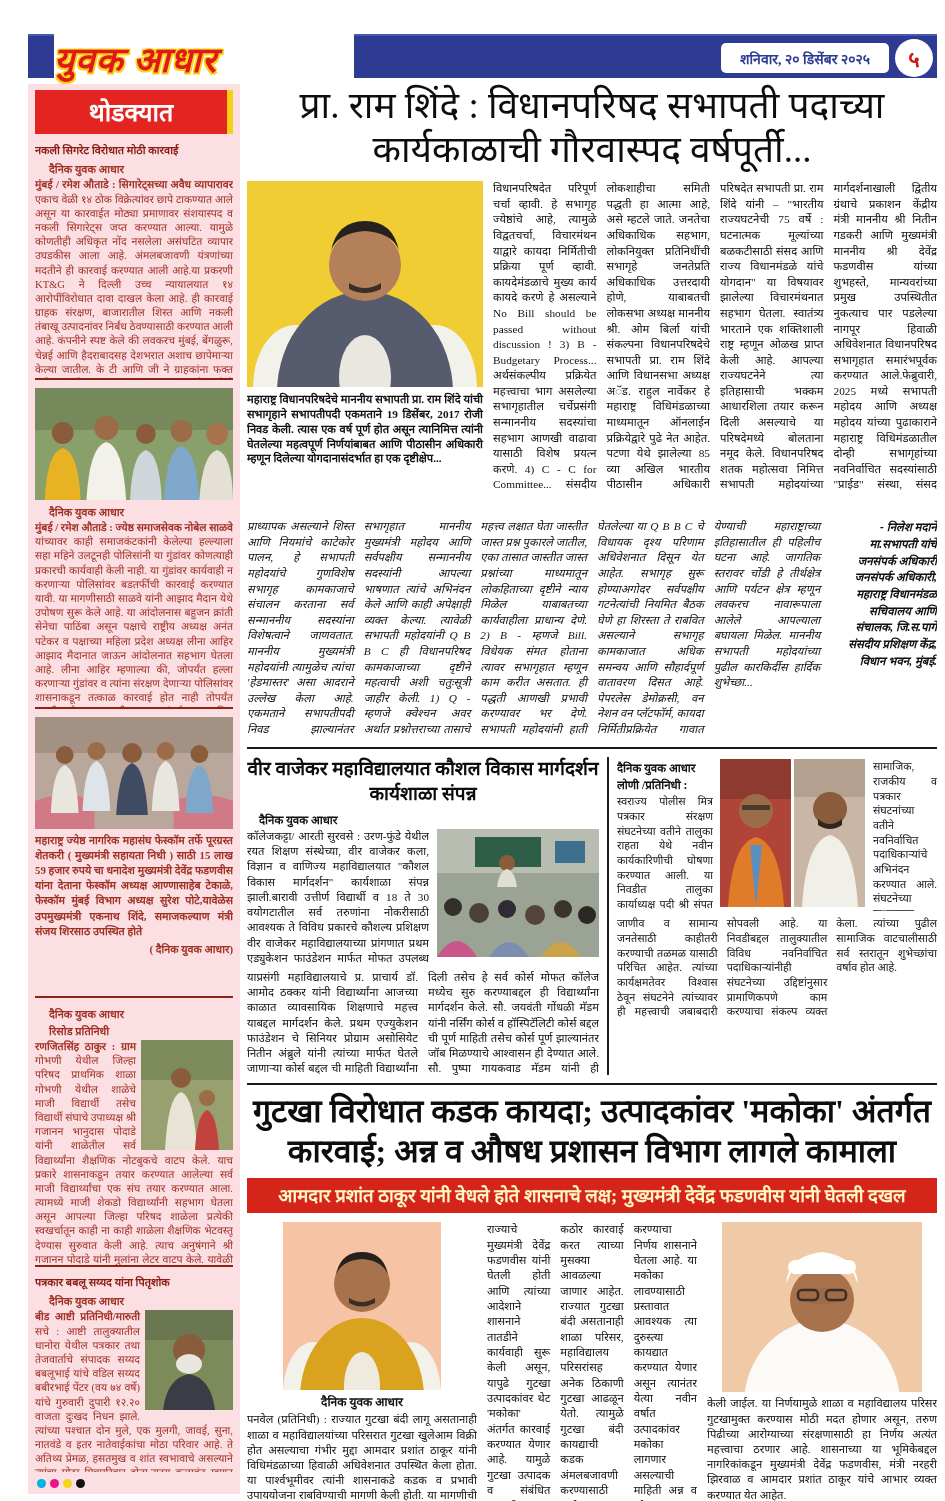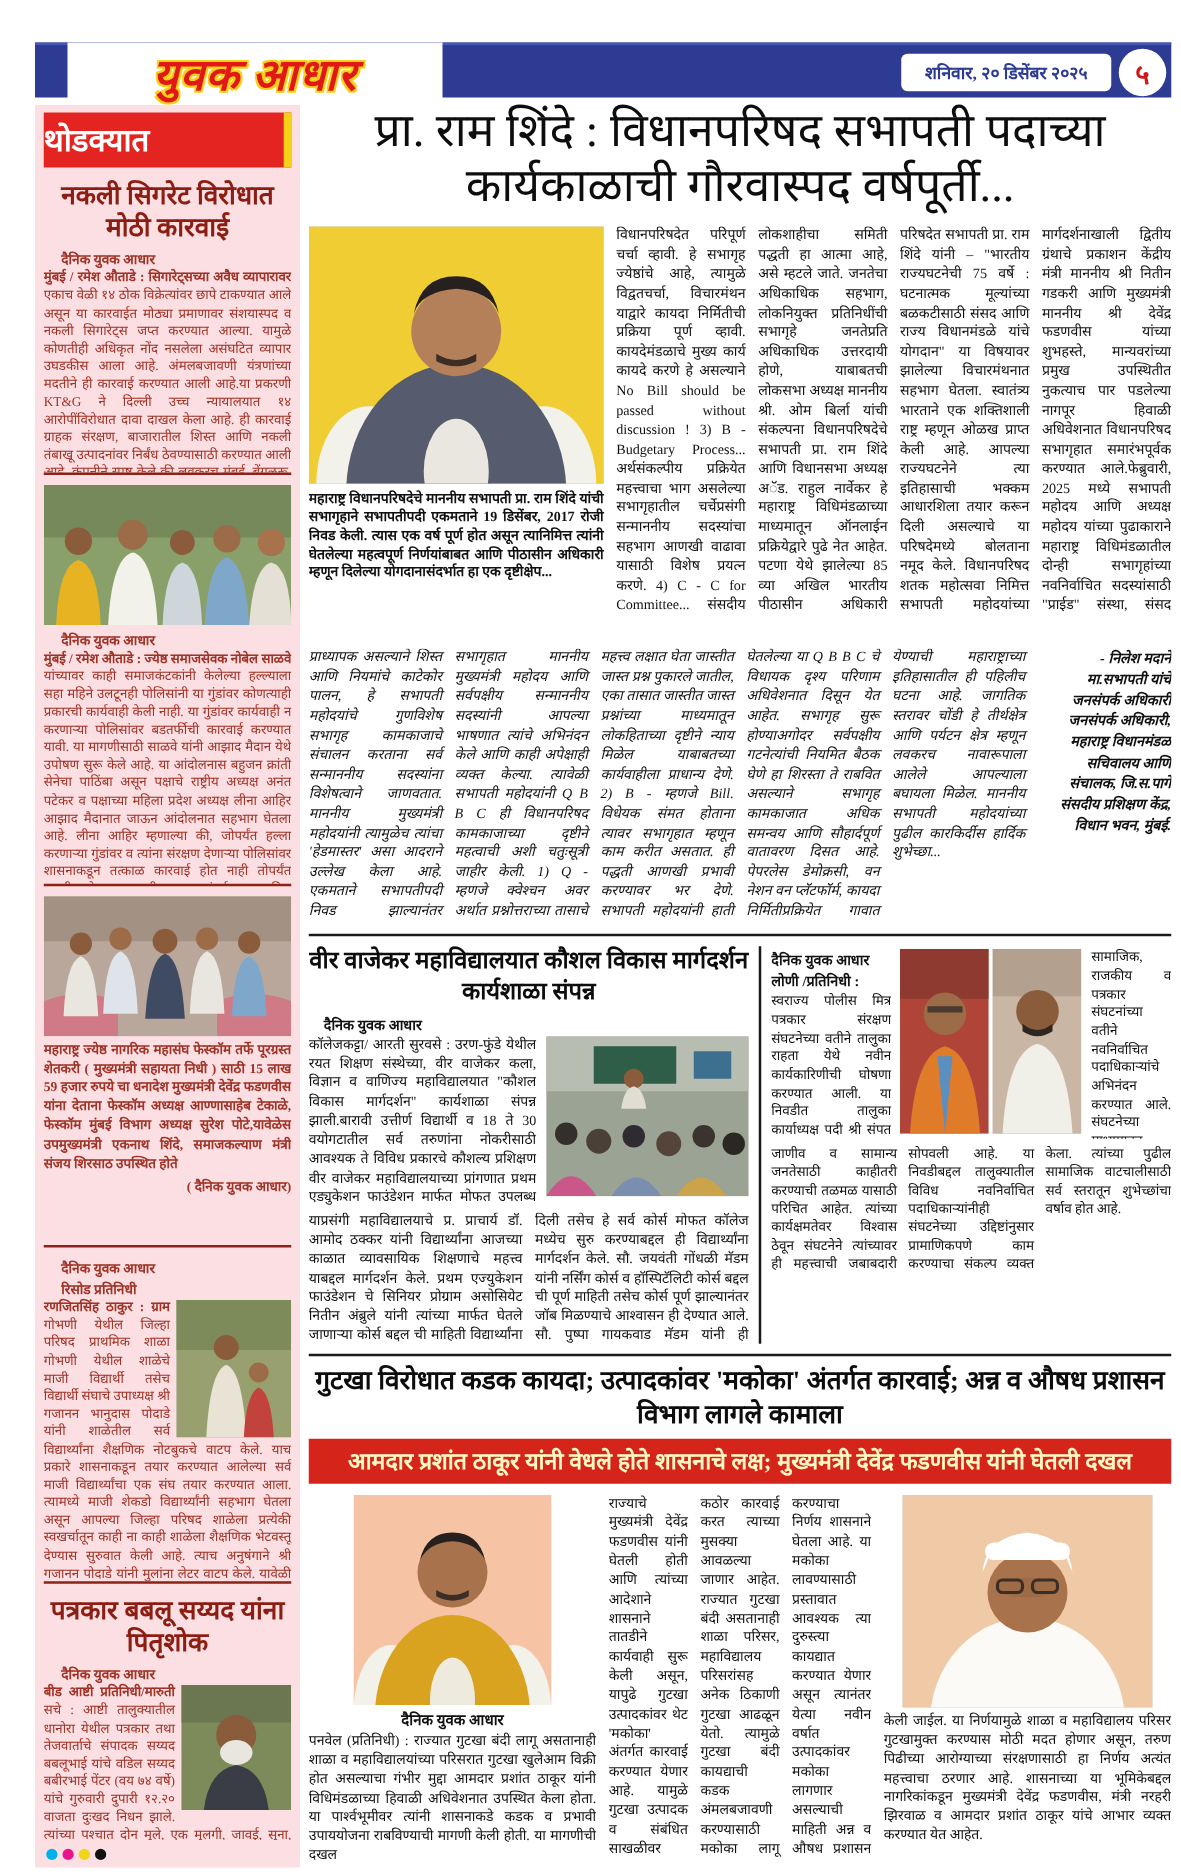--- a/index.html
+++ b/index.html
@@ -1,38 +1,38 @@
 <!DOCTYPE html>
 <html><head>
 <meta charset="utf-8">
 <style>
   * { box-sizing: border-box; margin: 0; padding: 0; }
   body { width: 945px; background: #ffffff; font-family: "Liberation Serif", serif; color: #111; }
   .page { position: relative; width: 945px; height: 1501px; overflow: hidden; background: #fff; }
 
   
   .masthead { position: absolute; left: 28px; top: 34px; width: 909px; height: 44px; background: #2d3b92; border-top: 2px solid #4a58b5; }
-  .logo-box { position: absolute; left: 26px; top: -2px; width: 300px; height: 48px; background: #fff; display: flex; align-items: center; justify-content: center; }
+  .logo-box { position: absolute; left: 26px; top: -2px; width: 300px; height: 48px; background: #fff; display: flex; align-items: center; }
   .logo-text { font-size: 35px; font-weight: bold; font-style: italic; color: #e01818; letter-spacing: 1px;
     text-shadow: 1.5px 1.5px 0 #f7d117, -1.5px -1.5px 0 #f7d117, 1.5px -1.5px 0 #f7d117, -1.5px 1.5px 0 #f7d117; }
   .date-box { position: absolute; right: 48px; top: 7px; width: 168px; height: 30px; background: #fff; border-radius: 5px;
     color: #2d3b92; font-weight: bold; font-size: 14px; display: flex; align-items: center; justify-content: center; }
   .page-circle { position: absolute; right: 4px; top: 3px; width: 38px; height: 38px; border-radius: 50%; background: #fff;
     color: #d01818; font-weight: bold; font-size: 22px; display: flex; align-items: center; justify-content: center; }
 
   
   .content { position: absolute; top: 84px; left: 28px; width: 909px; display: flex; gap: 7px; }
 
   
   .sidebar { width: 212px; height: 1410px; background: #fbdfe3; padding: 4px 7px; color: #a03226; overflow: hidden; flex: none; }
-  .side-head { background: #e42420; color: #fff; font-size: 25px; font-weight: bold;
+  .side-head { background: #e42420; color: #fff; text-align: center; font-size: 25px; font-weight: bold;
     padding: 4px 0 6px; margin: 2px 0 8px; border-right: 6px solid #f7d117; }
   .side-art { border-bottom: 2.5px solid #8c2318; padding-bottom: 5px; margin-bottom: 7px; overflow: hidden; }
   .side-art:last-of-type { border-bottom: none; }
-  .side-art h3 { color: #8c1d12; font-size: 21px; font-weight: bold; text-align: center; line-height: 1.22; margin: 2px 0 4px; }
+  .side-art h3 { color: #8c1d12; font-size: 11px; font-weight: bold; line-height: 1.22; margin: 2px 0 4px; }
   .side-byline { font-weight: bold; font-size: 11px; margin: 1px 0 2px; padding-left: 14px; }
   .side-body { font-size: 10.6px; line-height: 1.34; text-align: justify; }
   .side-body::first-line { font-weight: bold; }
   .side-caption { font-size: 10.8px; line-height: 1.4; text-align: justify; font-weight: bold; }
   .side-credit { font-size: 10.8px; font-weight: bold; text-align: right; margin-top: 2px; }
   .a1 { height: 238px; } .a2 { height: 322px; } .a3 { height: 282px; } .a4 { height: 262px; } .a5 { height: 198px; }
   .side-photo { width: 100%; height: 112px; margin: 1px 0 4px; }
   .float-photo { float: right; margin: 0 0 3px 5px; }
 
   
@@ -70,21 +70,21 @@
   .swa-top { display: flex; gap: 7px; height: 152px; overflow: hidden; margin-top: 2px; }
   .swa-left { width: 96px; flex: none; overflow: hidden; }
   .swa-left .body-txt, .swa-right .body-txt { font-size: 10.8px; }
   .swa-photos { width: 146px; flex: none; display: flex; gap: 3px; }
   .swa-photo { width: 71px; height: 148px; }
   .swa-right { flex: 1; overflow: hidden; }
   .swa-cols { column-count: 3; column-gap: 9px; height: 108px; overflow: hidden; margin-top: 5px; font-size: 10.8px; }
 
   
   .gutkha { padding-top: 6px; }
-  .gut-headline { font-size: 21px; line-height: 1.25; font-weight: bold; text-align: center; color: #0d0d0d; margin-bottom: 7px; }
+  .gut-headline { font-size: 32px; line-height: 1.25; font-weight: bold; text-align: center; color: #0d0d0d; margin-bottom: 7px; }
   .banner { background: #d5251b; color: #fef9c3; font-weight: bold; font-size: 18.5px; text-align: center; padding: 4px 0 6px; margin-bottom: 9px; }
   .gut-body { display: flex; gap: 10px; height: 296px; overflow: hidden; }
   .gut-side { width: 230px; flex: none; overflow: hidden; }
   .gut-photo-l { width: 158px; height: 168px; margin: 0 auto 3px; }
   .gut-photo-r { width: 200px; height: 170px; margin: 0 auto 4px; }
   .gut-byline { font-weight: bold; font-size: 12px; text-align: center; margin: 2px 0; }
   .gut-mid { flex: 1; column-count: 3; column-gap: 10px; font-size: 11.2px; line-height: 1.37; height: 296px; overflow: hidden; }
 
   
   .cmyk { display: flex; gap: 4px; align-items: center; }

